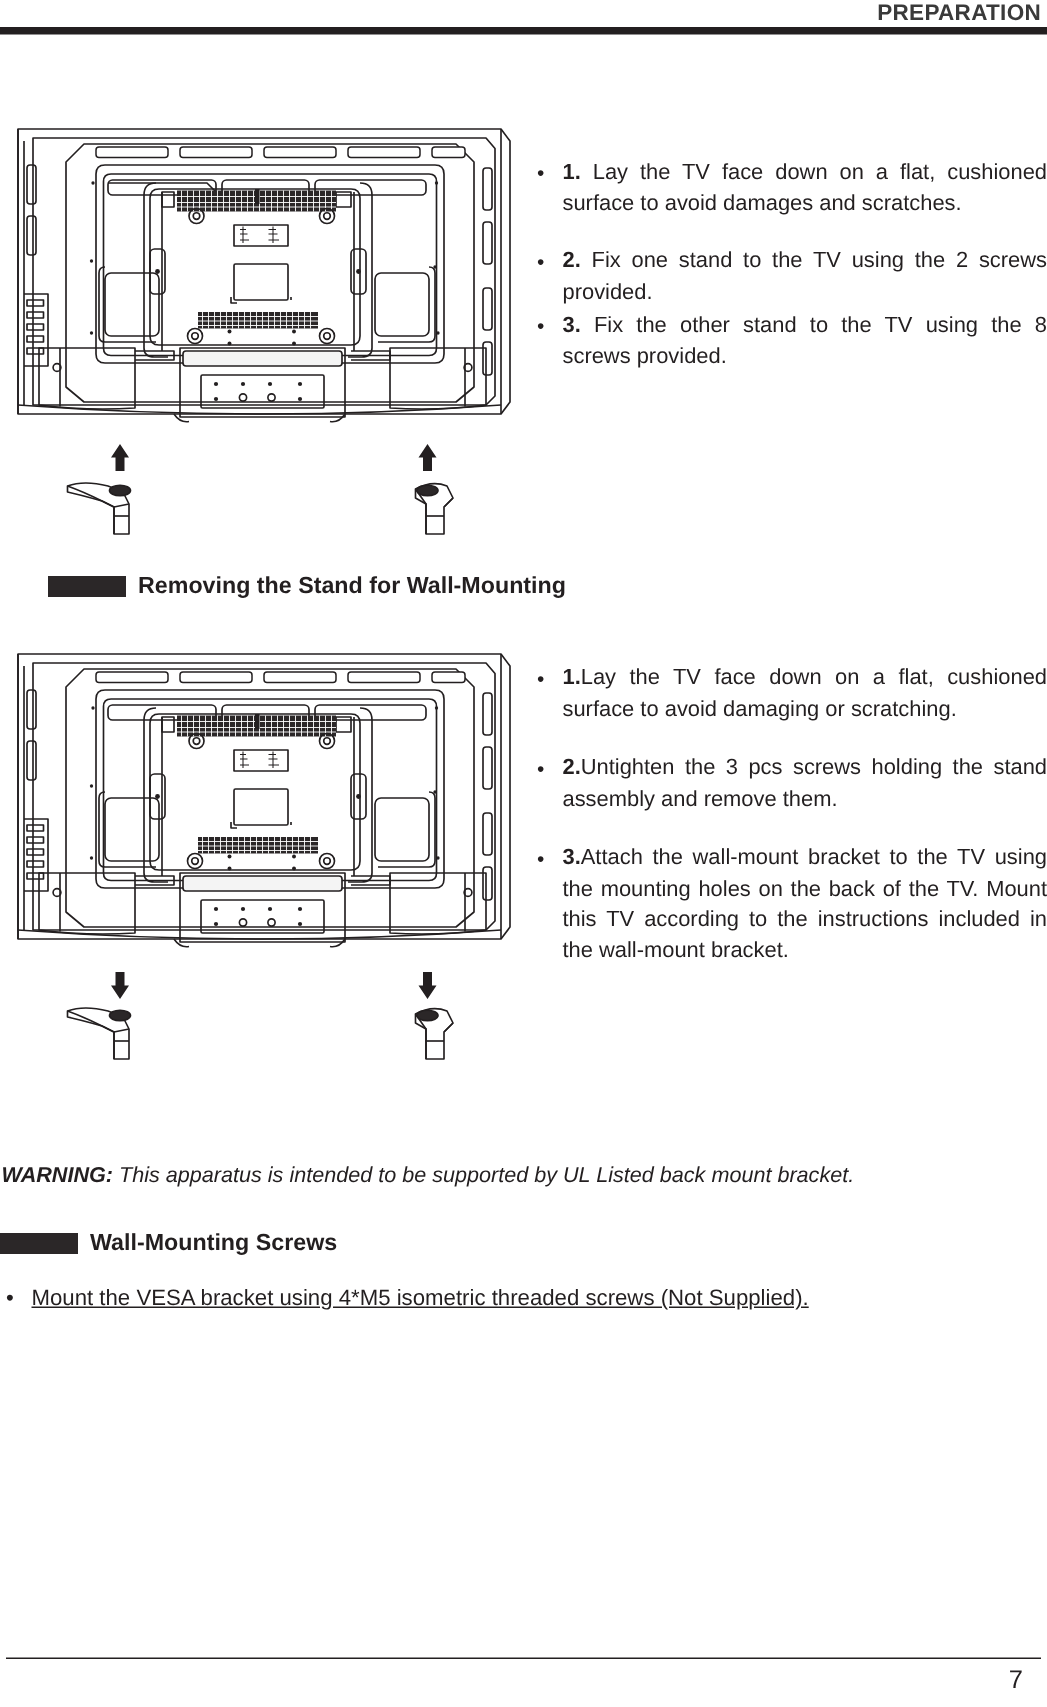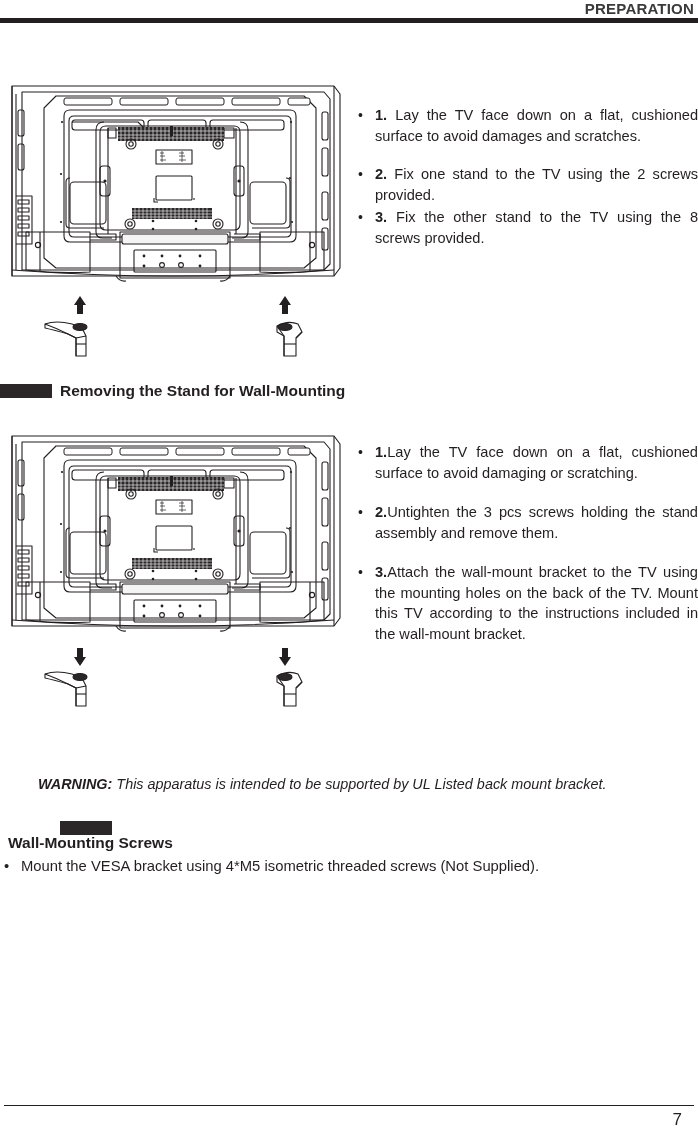--- a/index.html
+++ b/index.html
@@ -98,33 +98,33 @@
     width: 697px;
     font-size: 14.4px;
     font-style: italic;
     line-height: 19px;
     color: #231f20;
     white-space: nowrap;
   }
   .warning b {
     font-weight: bold;
     font-style: italic;
-    padding-left: 37px;
   }
 
   
   .plain-bullet {
     position: absolute;
     left: 4px;
     top: 856px;
     width: 690px;
     font-size: 14.8px;
     line-height: 20px;
     color: #231f20;
     white-space: nowrap;
+    text-decoration: underline;
   }
   .plain-bullet .bullet {
     display: inline-block;
     width: 17px;
   }
 
   
   .footer-rule {
     position: absolute;
     left: 4px;
@@ -354,21 +354,21 @@
         <ellipse cx="245" cy="35" rx="7" ry="3.5" fill="#2b2728" stroke="#231f20"></ellipse>
         <path d="M244,52 L256,52"></path>
 
         <g fill="#231f20" stroke="none">
           <path d="M245,4 L251,13 L248,13 L248,22 L242,22 L242,13 L239,13 Z"></path>
         </g>
       </g>
     </svg>
   </div>
 
-  <div class="section-head" style="top:383px;">
+  <div class="section-head" style="top:383px;padding-left:32px;">
     <div class="section-bar"></div>
     <div class="section-label">Removing the Stand for Wall-Mounting</div>
   </div>
 
   <div class="tv-figure" style="top:432px;">
     <svg viewBox="0 0 342 206" width="342" height="206">
       <g fill="none" stroke="#231f20" stroke-width="1.1" stroke-linejoin="round">
         <path d="M8,4 L330,4 L336,12 L336,186 L330,194 L8,194 Z" fill="#fff"></path>
         <path d="M8,4 L8,194"></path>
         <path d="M330,4 L330,194"></path>
@@ -533,21 +533,21 @@
         <ellipse cx="245" cy="35" rx="7" ry="3.5" fill="#2b2728" stroke="#231f20"></ellipse>
         <path d="M244,52 L256,52"></path>
       </g>
     </svg>
   </div>
 
   <div class="warning">
     <b>WARNING:</b><span> This apparatus is intended to be supported by UL Listed back mount bracket.</span>
   </div>
 
-  <div class="section-head" style="top:821px;flex-direction:column;">
+  <div class="section-head" style="top:821px;">
     <div class="section-bar"></div>
     <div class="section-label">Wall-Mounting Screws</div>
   </div>
 
   <div class="plain-bullet">
     <span class="bullet">•</span><span>Mount the VESA bracket using 4*M5 isometric threaded screws (Not Supplied).</span>
   </div>
 
   <div class="footer-rule"></div>
   <div class="footer-page">7</div>

